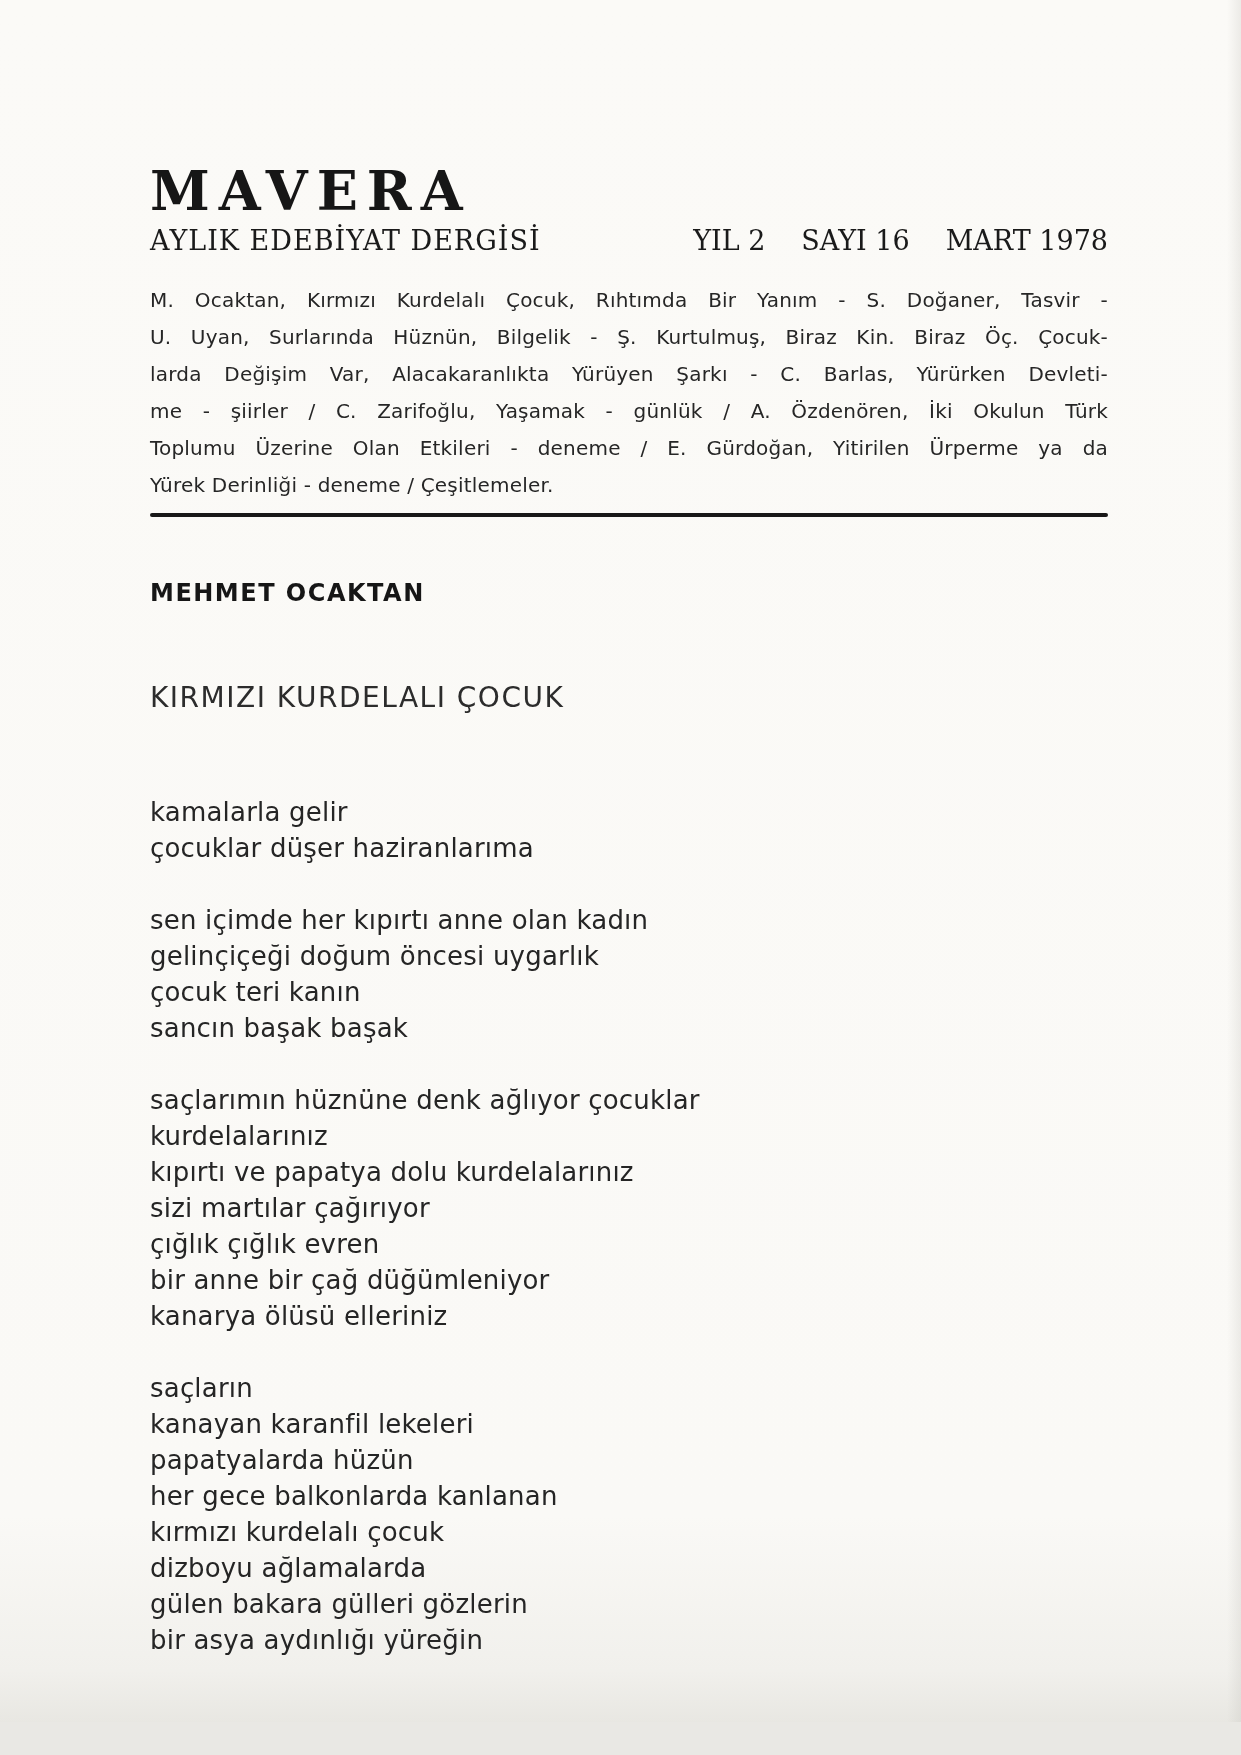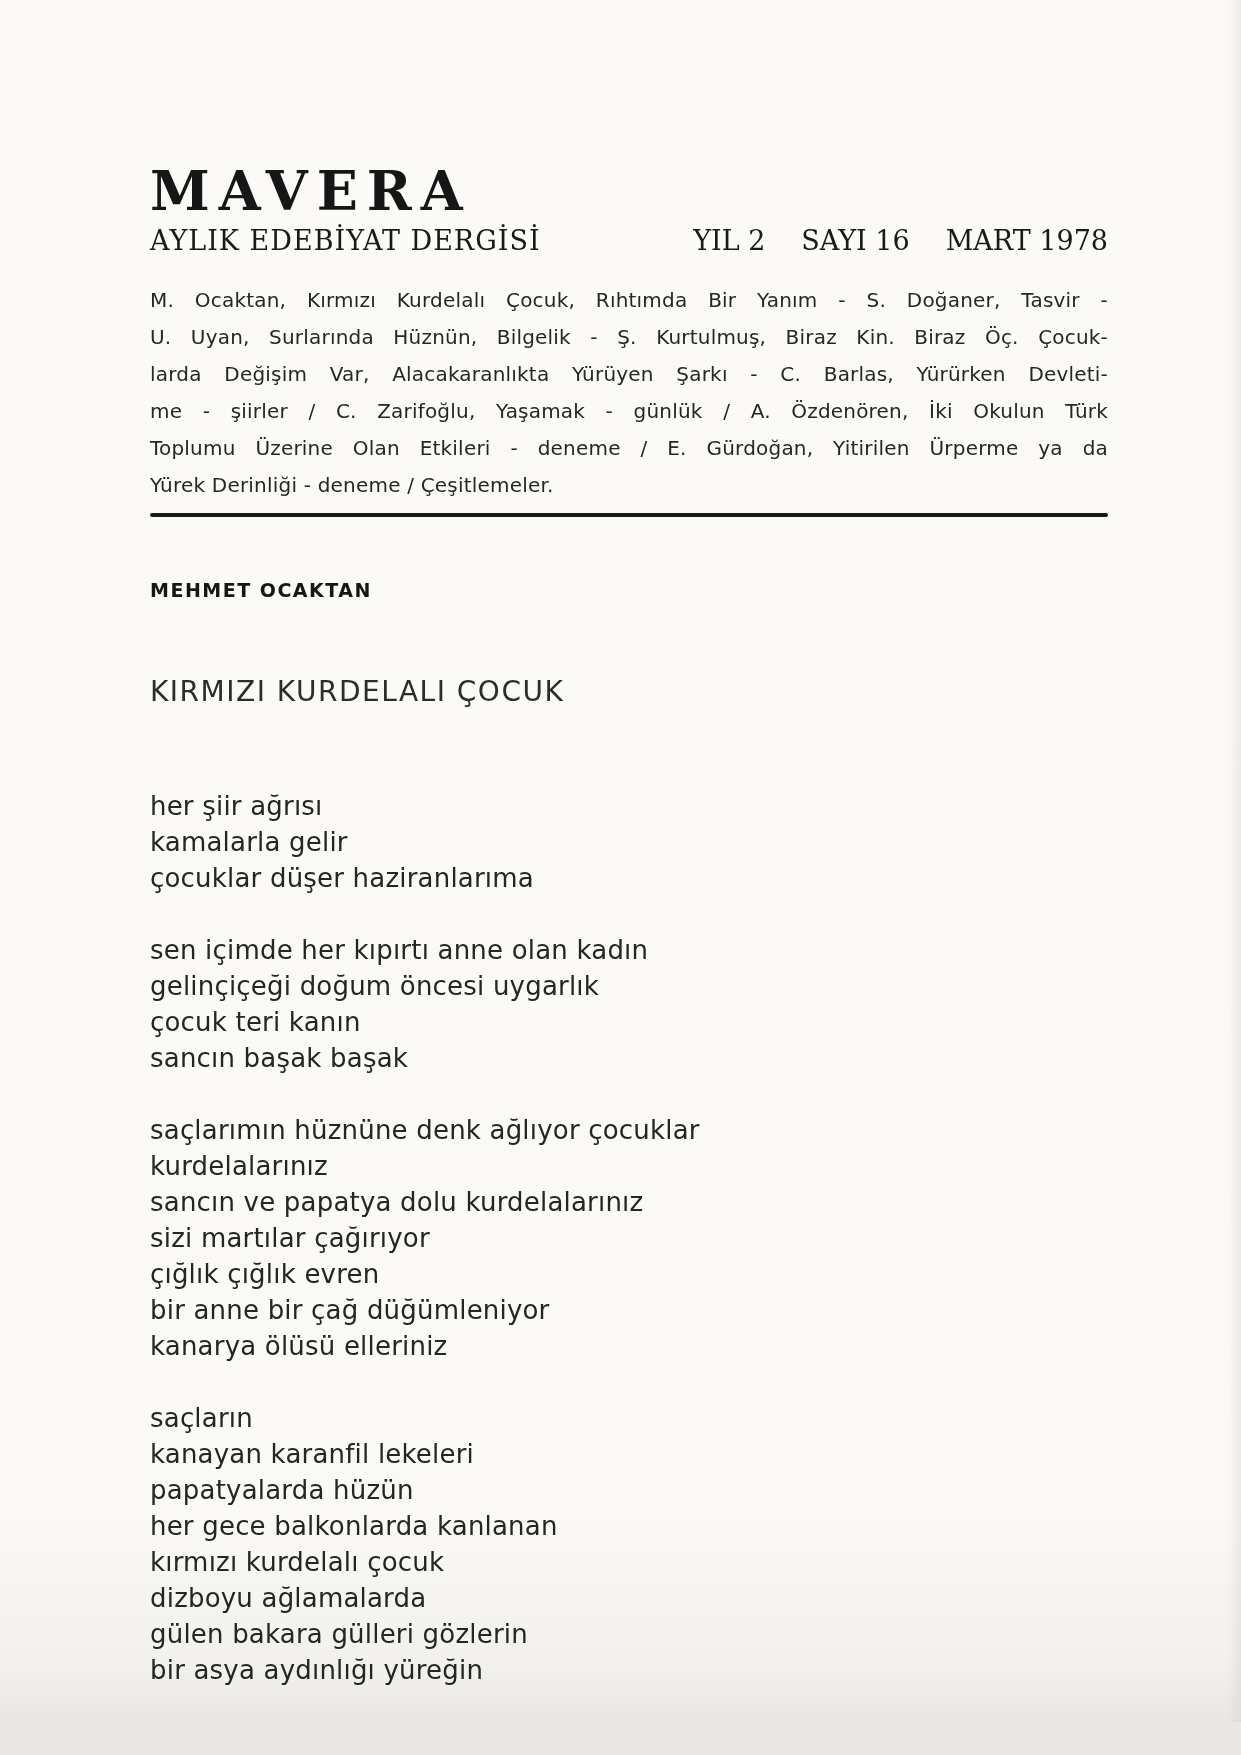--- a/index.html
+++ b/index.html
@@ -79,21 +79,21 @@
     text-align-last: left;
   }
   .rule {
     margin-top: 9px;
     height: 4px;
     background: #181818;
     border-radius: 2px;
   }
   .author {
     margin-top: 62px;
-    font-size: 19px;
+    font-size: 24px;
     font-weight: bold;
     letter-spacing: 1.5px;
     color: #161616;
   }
   .poem-title {
     margin-top: 74px;
     font-size: 28px;
     letter-spacing: 1.5px;
     color: #2c2c2c;
   }
@@ -136,36 +136,35 @@
 
     <div class="rule"></div>
 
     <div class="author">MEHMET OCAKTAN</div>
 
     <div class="poem-title">KIRMIZI KURDELALI ÇOCUK</div>
 
     <div class="poem">
 
       <div class="stanza">
-        <div class="poem-line">her şiir ağrısı</div>
         <div class="poem-line">kamalarla gelir</div>
         <div class="poem-line">çocuklar düşer haziranlarıma</div>
       </div>
 
       <div class="stanza">
         <div class="poem-line">sen içimde her kıpırtı anne olan kadın</div>
         <div class="poem-line">gelinçiçeği doğum öncesi uygarlık</div>
         <div class="poem-line">çocuk teri kanın</div>
         <div class="poem-line">sancın başak başak</div>
       </div>
 
       <div class="stanza">
         <div class="poem-line">saçlarımın hüznüne denk ağlıyor çocuklar</div>
         <div class="poem-line">kurdelalarınız</div>
-        <div class="poem-line">sancın ve papatya dolu kurdelalarınız</div>
+        <div class="poem-line">kıpırtı ve papatya dolu kurdelalarınız</div>
         <div class="poem-line">sizi martılar çağırıyor</div>
         <div class="poem-line">çığlık çığlık evren</div>
         <div class="poem-line">bir anne bir çağ düğümleniyor</div>
         <div class="poem-line">kanarya ölüsü elleriniz</div>
       </div>
 
       <div class="stanza">
         <div class="poem-line">saçların</div>
         <div class="poem-line">kanayan karanfil lekeleri</div>
         <div class="poem-line">papatyalarda hüzün</div>

